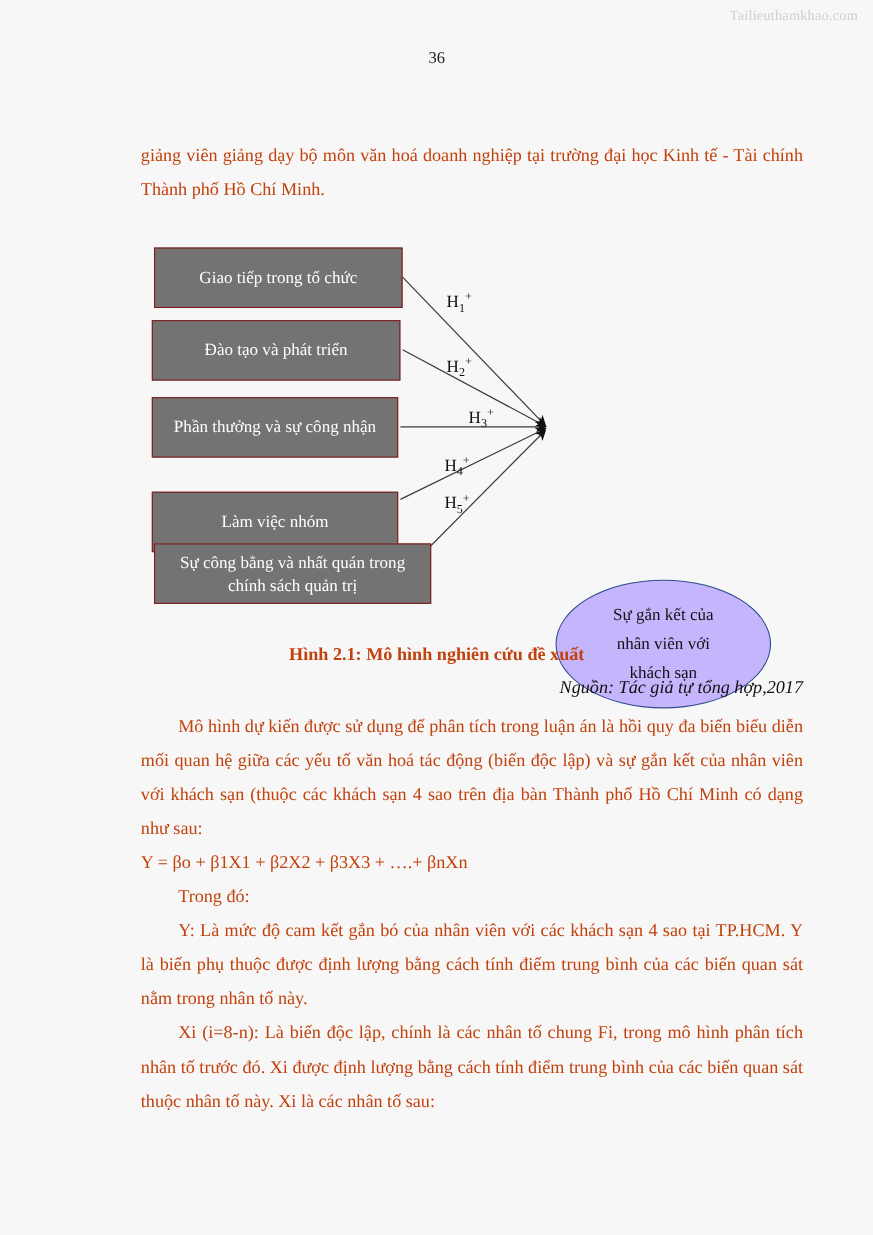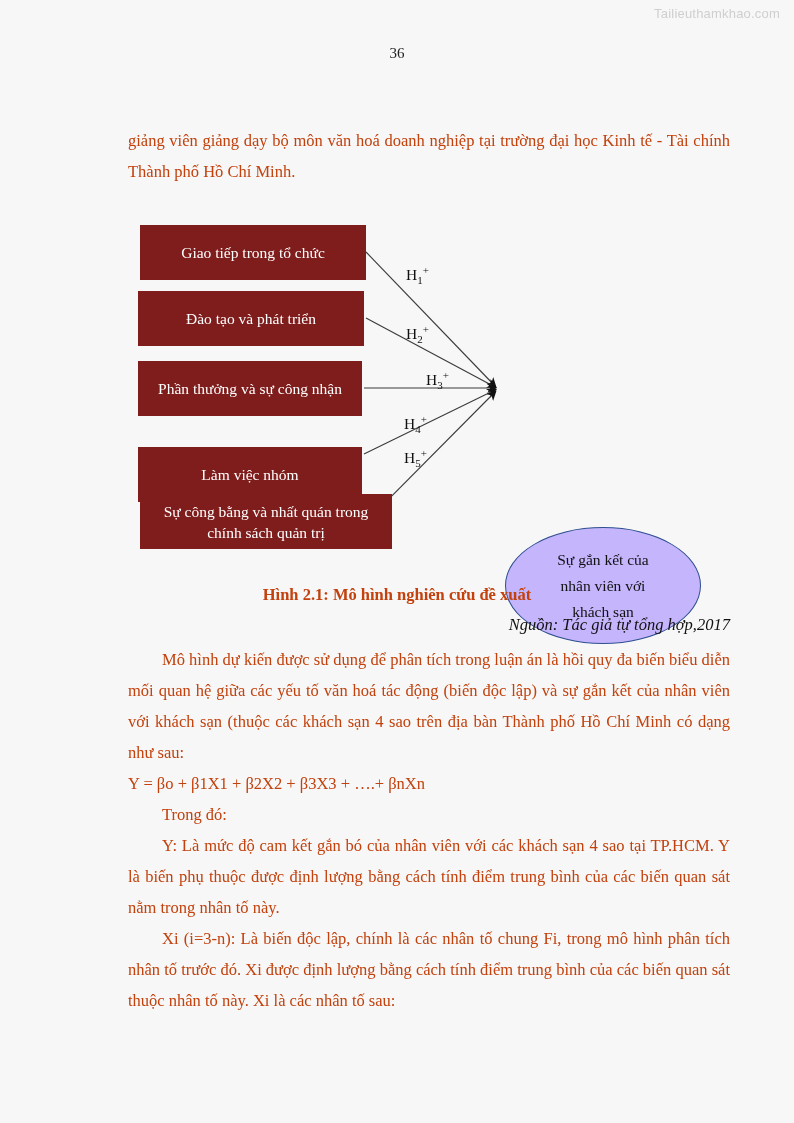--- a/index.html
+++ b/index.html
@@ -19,21 +19,21 @@
     position: absolute;
     inset: 0;
     background: #f7f7f7;
   }
 
   
   .watermark {
     position: absolute;
     top: 6px;
     right: 14px;
-    font-family: Liberation Sans, sans-serif;
+    font-family: Liberation Serif, serif;
     font-size: 13px;
     letter-spacing: 0.2px;
     color: #cfcfcf;
     user-select: none;
   }
 
   
   .page-number {
     position: absolute;
     top: 45px;
@@ -70,22 +70,22 @@
     width: 794px;
     height: 370px;
   }
   .fig-svg {
     position: absolute;
     left: 0;
     top: 0;
   }
   .node-box {
     position: absolute;
-    background: #7f1d1d;
-    border: 6px solid #7f1d1d;
+    background: #737373;
+    border: 1px solid #7f1d1d;
     color: #ffffff;
     display: flex;
     align-items: center;
     justify-content: center;
     text-align: center;
     font-size: 15.5px;
     line-height: 21px;
     padding: 11px 8px;
     box-sizing: border-box;
   }
@@ -218,16 +218,16 @@
   </div>
 
   <div class="caption">Hình 2.1: Mô hình nghiên cứu đề xuất</div>
   <div class="source">Nguồn: Tác giả tự tổng hợp,2017</div>
 
   <div class="after-figure">
     <p class="body indent">Mô hình dự kiến được sử dụng để phân tích trong luận án là hồi quy đa biến biểu diễn mối quan hệ giữa các yếu tố văn hoá tác động (biến độc lập) và sự gắn kết của nhân viên với khách sạn (thuộc các khách sạn 4 sao trên địa bàn Thành phố Hồ Chí Minh có dạng như sau:</p>
     <p class="body">Y = βo + β1X1 + β2X2 + β3X3 + ….+ βnXn</p>
     <p class="body indent">Trong đó:</p>
     <p class="body indent">Y: Là mức độ cam kết gắn bó của nhân viên với các khách sạn 4 sao tại TP.HCM. Y là biến phụ thuộc được định lượng bằng cách tính điểm trung bình của các biến quan sát nằm trong nhân tố này.</p>
-    <p class="body indent">Xi (i=3-n): Là biến độc lập, chính là các nhân tố chung Fi, trong mô hình phân tích nhân tố trước đó. Xi được định lượng bằng cách tính điểm trung bình của các biến quan sát thuộc nhân tố này. Xi là các nhân tố sau:</p>
+    <p class="body indent">Xi (i=8-n): Là biến độc lập, chính là các nhân tố chung Fi, trong mô hình phân tích nhân tố trước đó. Xi được định lượng bằng cách tính điểm trung bình của các biến quan sát thuộc nhân tố này. Xi là các nhân tố sau:</p>
   </div>
 
 </div>
 
 </body></html>

